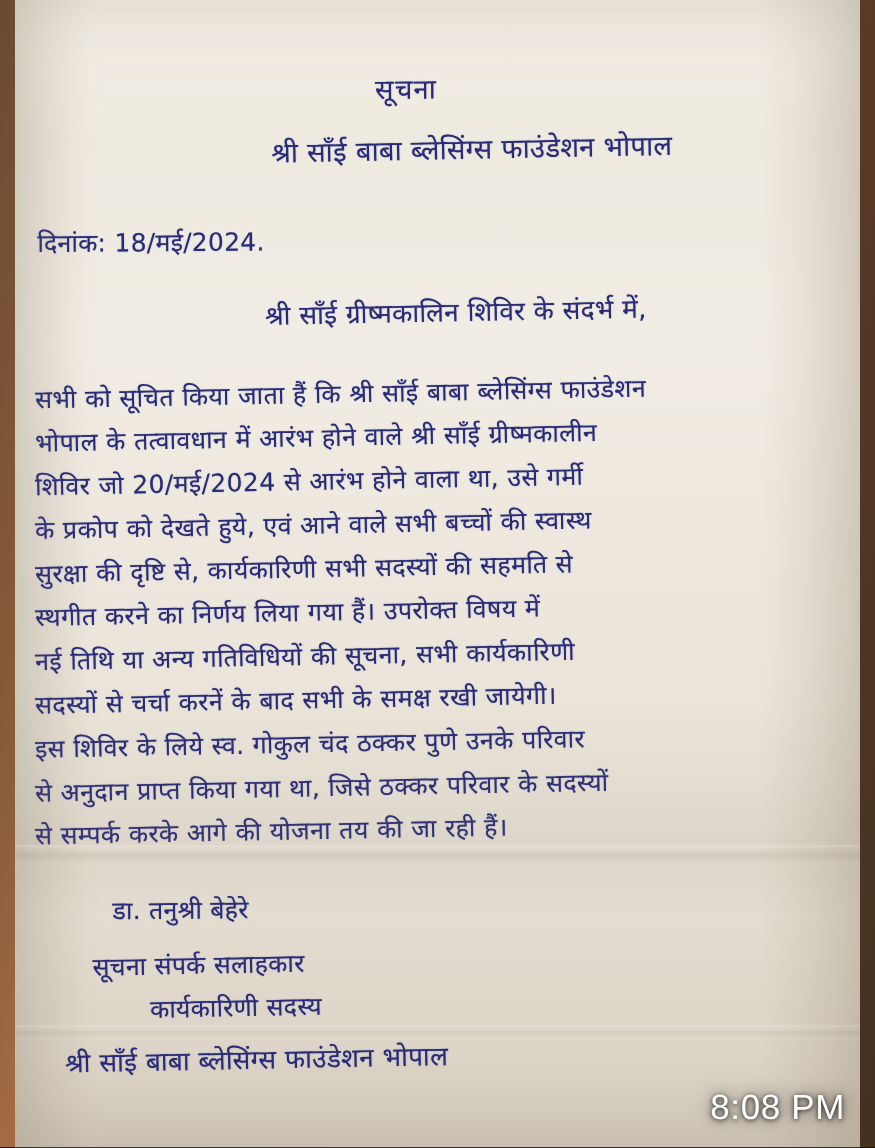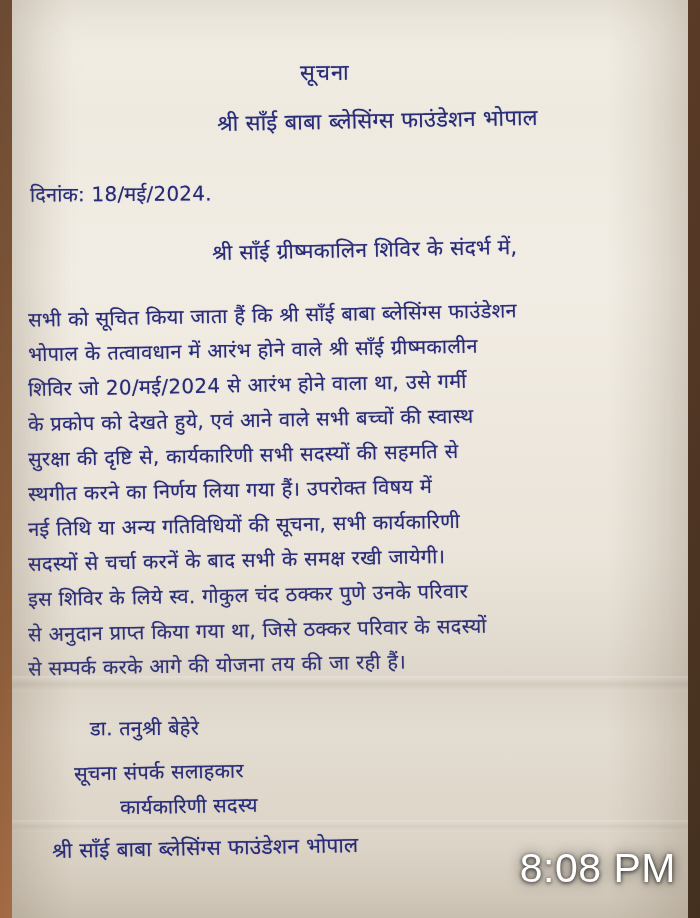--- a/index.html
+++ b/index.html
@@ -98,24 +98,24 @@
   .sign-ln.big {
     font-size: 21px;
   }
   .tilt-2 { transform: rotate(-1.1deg); }
   .tilt-3 { transform: rotate(-0.4deg); }
 
   
   .timestamp {
     position: absolute;
     right: 18px;
-    bottom: 24px;
+    bottom: 14px;
     color: #ffffff;
     font-family: "Liberation Sans", sans-serif;
-    font-size: 41px;
+    font-size: 28px;
     font-weight: 400;
     letter-spacing: .5px;
     text-shadow: 0 1px 4px rgba(0,0,0,0.85), 0 0 14px rgba(0,0,0,0.6);
     padding: 2px 6px;
   }
 </style>
 </head>
 <body>
 
 <div id="screen">

